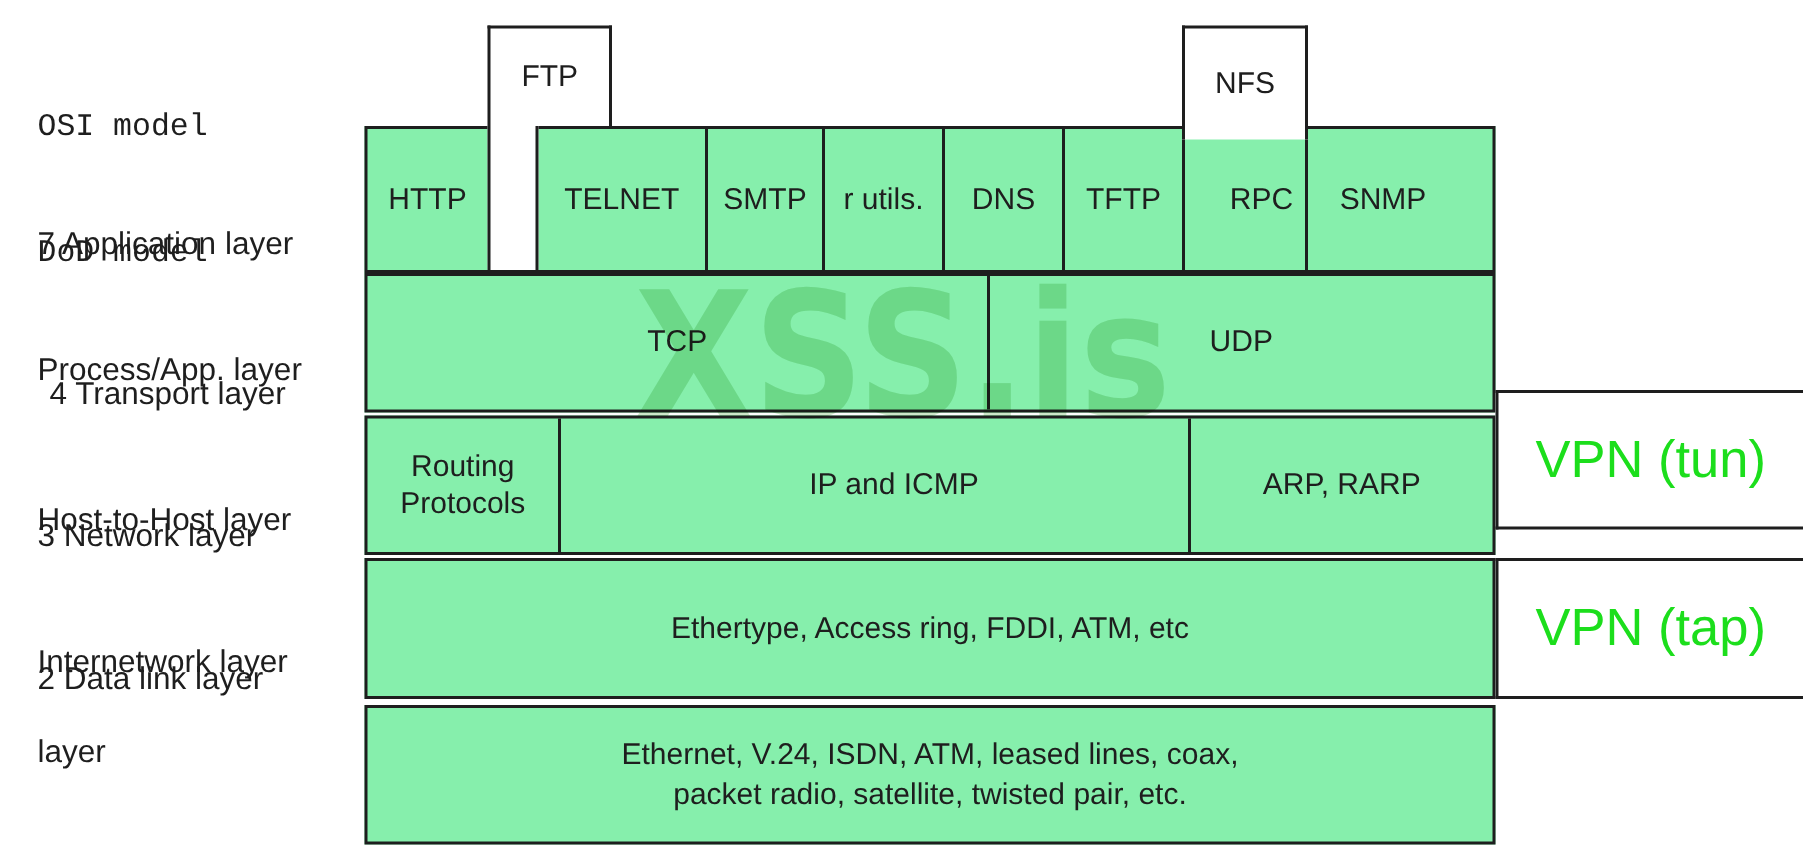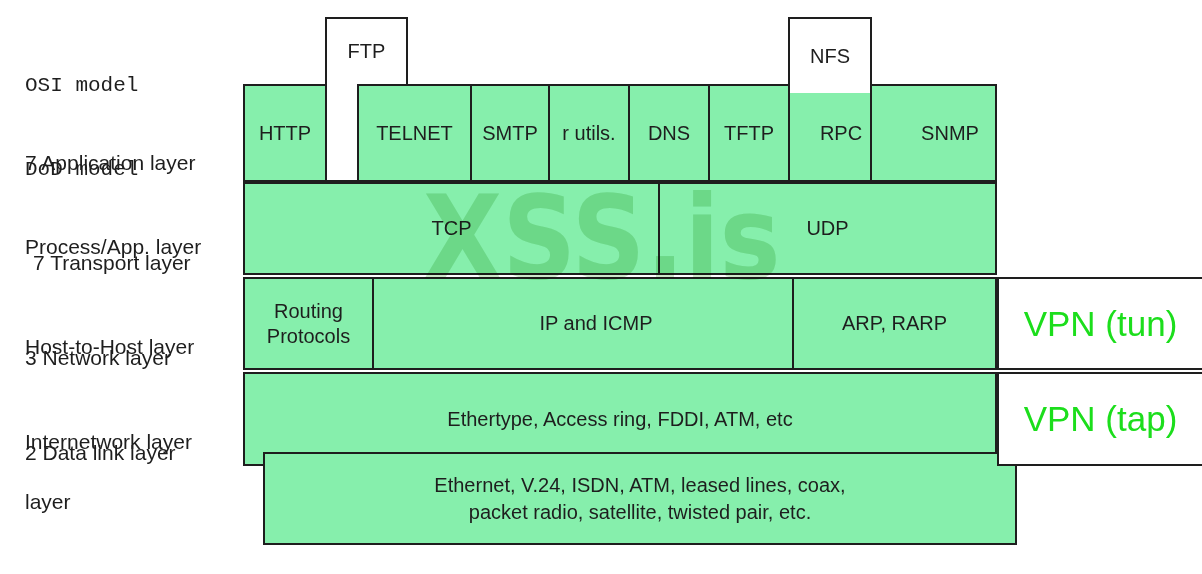--- a/index.html
+++ b/index.html
@@ -54,21 +54,21 @@
     <div>OSI model</div>
     <div>DoD model</div>
   </div>
 
   <div class="side-label" style="top:93px;">
     <div>7 Application layer</div>
     <div>Process/App. layer</div>
   </div>
 
   <div class="side-label" style="top:193px;">
-    <div class="indent">7 Transport layer</div>
+    <div class="indent">4 Transport layer</div>
     <div>Host-to-Host layer</div>
   </div>
 
   <div class="side-label" style="top:288px;">
     <div>3 Network layer</div>
     <div>Internetwork layer</div>
   </div>
 
   <div class="side-label" style="top:383px;">
     <div>2 Data link layer</div>
@@ -90,21 +90,21 @@
     <div class="cell" style="left:227px;width:76px;">SMTP</div>
     <div class="vd" style="left:303px;"></div>
     <div class="cell" style="left:305px;width:78px;">r utils.</div>
     <div class="vd" style="left:383px;"></div>
     <div class="cell" style="left:385px;width:78px;">DNS</div>
     <div class="vd" style="left:463px;"></div>
     <div class="cell" style="left:465px;width:78px;">TFTP</div>
     <div class="vd" style="left:543px;"></div>
     <div class="cell" style="left:545px;width:80px;margin-left:11px;">RPC</div>
     <div class="vd" style="left:625px;"></div>
-    <div class="cell" style="left:654px;width:102px;border-radius:21px;">SNMP</div>
+    <div class="cell" style="left:626px;width:102px;border-radius:21px;">SNMP</div>
   </div>
 
   <div class="ftp-box">FTP</div>
   <div class="nfs-box">NFS</div>
 
   <div class="row" style="top:182px;height:93px;">
     <div class="cell" style="left:0;width:413px;">TCP</div>
     <div class="vd" style="left:413px;"></div>
     <div class="cell" style="left:415px;width:335px;border-radius:22px;">UDP</div>
   </div>
@@ -117,25 +117,25 @@
     <div class="vd" style="left:127px;"></div>
     <div class="cell" style="left:129px;width:444px;">IP and ICMP</div>
     <div class="vd" style="left:547px;"></div>
     <div class="cell" style="left:549px;width:201px;">ARP, RARP</div>
   </div>
 
   <div class="row" style="top:372px;height:94px;">
     <div class="cell" style="left:0;width:750px;">Ethertype, Access ring, FDDI, ATM, etc</div>
   </div>
 
-  <div class="row" style="top:452px;height:93px;margin-left:20px;">
+  <div class="row" style="top:470px;height:93px;">
     <div class="cell" style="left:0;width:750px;flex-direction:column;line-height:27px;">
       <div>Ethernet, V.24, ISDN, ATM, leased lines, coax,</div>
       <div>packet radio, satellite, twisted pair, etc.</div>
     </div>
   </div>
 
-  <div class="vpn" style="top:277px;height:93px;">VPN (tun)</div>
+  <div class="vpn" style="top:260px;height:93px;">VPN (tun)</div>
   <div class="vpn" style="top:372px;height:94px;">VPN (tap)</div>
 
   <div class="watermark">XSS.is</div>
 
 </div>
 
 </body></html>

